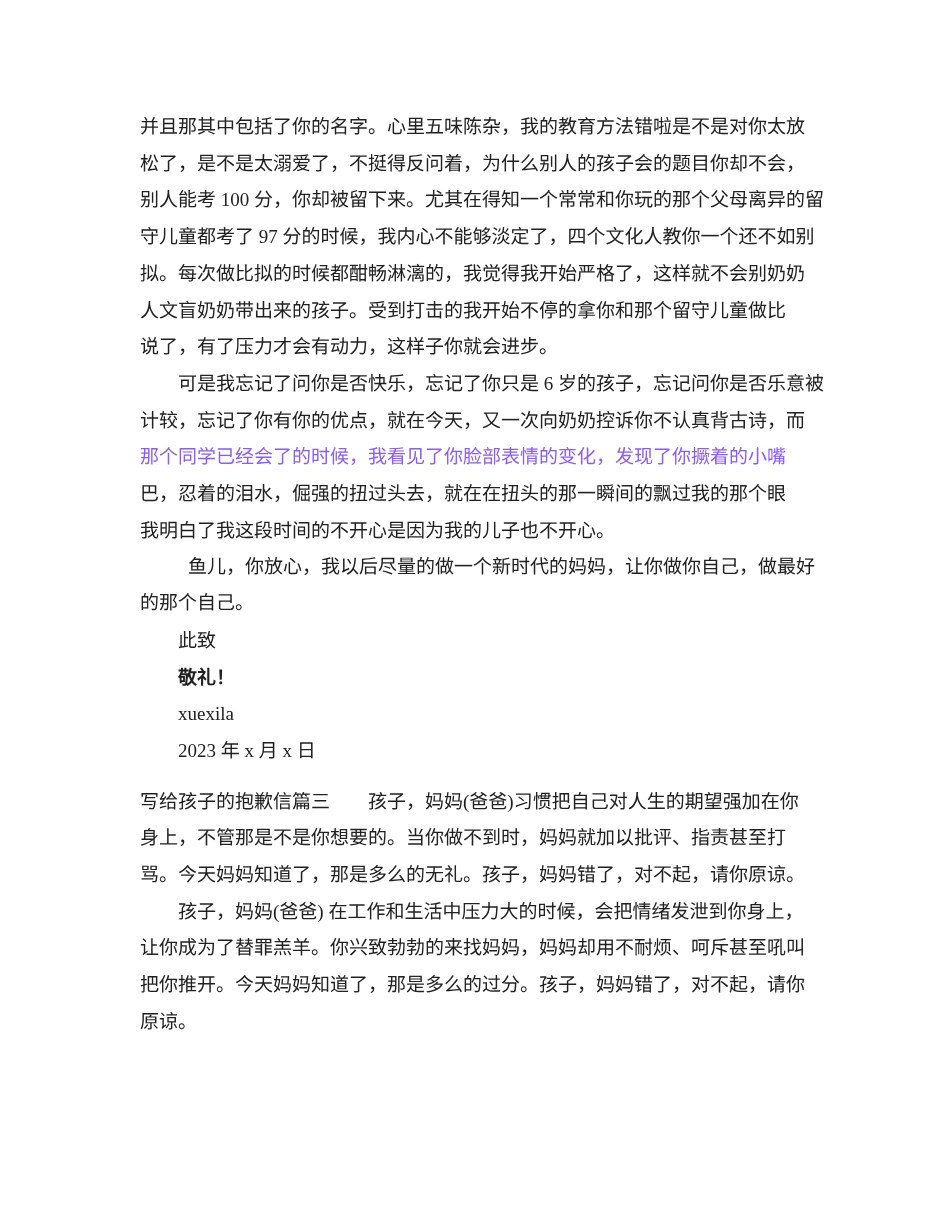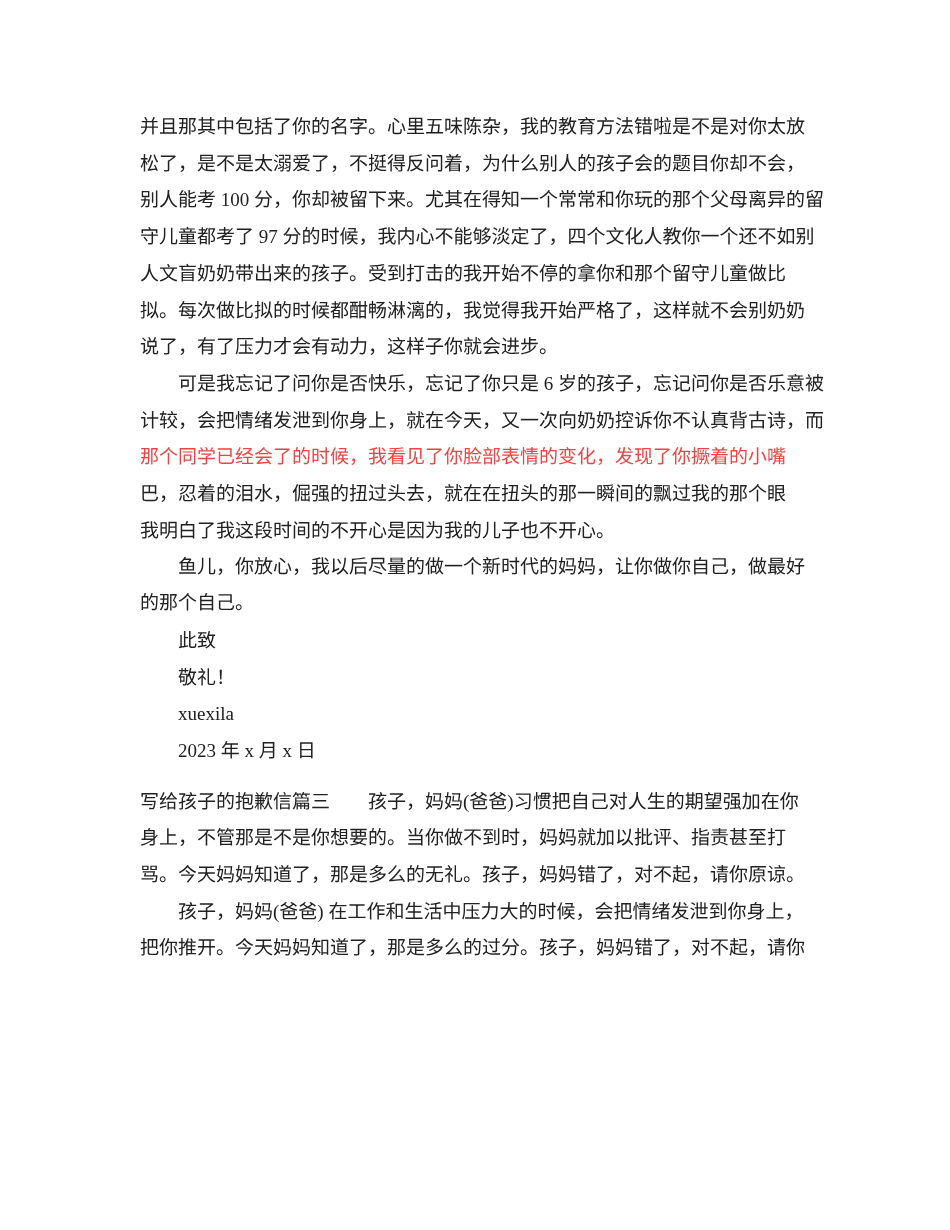--- a/index.html
+++ b/index.html
@@ -35,33 +35,35 @@
 </style>
 </head>
 <body>
 
 <div class="page" style="background: rgb(255, 255, 255);">
   <div class="content" id="doc-body">
       <div class="line" style="color: rgb(33, 33, 33);">并且那其中包括了你的名字。心里五味陈杂，我的教育方法错啦是不是对你太放</div>
       <div class="line" style="color: rgb(33, 33, 33);">松了，是不是太溺爱了，不挺得反问着，为什么别人的孩子会的题目你却不会，</div>
       <div class="line" style="color: rgb(33, 33, 33);">别人能考 100 分，你却被留下来。尤其在得知一个常常和你玩的那个父母离异的留</div>
       <div class="line" style="color: rgb(33, 33, 33);">守儿童都考了 97 分的时候，我内心不能够淡定了，四个文化人教你一个还不如别</div>
+      <div class="line" style="color: rgb(33, 33, 33);">拟。每次做比拟的时候都酣畅淋漓的，我觉得我开始严格了，这样就不会别奶奶</div>
       <div class="line" style="color: rgb(33, 33, 33);">人文盲奶奶带出来的孩子。受到打击的我开始不停的拿你和那个留守儿童做比</div>
-      <div class="line" style="color: rgb(33, 33, 33);">拟。每次做比拟的时候都酣畅淋漓的，我觉得我开始严格了，这样就不会别奶奶</div>
       <div class="line" style="color: rgb(33, 33, 33);">说了，有了压力才会有动力，这样子你就会进步。</div>
       <div class="line indent" style="color: rgb(33, 33, 33);">可是我忘记了问你是否快乐，忘记了你只是 6 岁的孩子，忘记问你是否乐意被</div>
-      <div class="line" style="color: rgb(33, 33, 33);">计较，会把情绪发泄到你身上，就在今天，又一次向奶奶控诉你不认真背古诗，而</div>
-      <div class="line" style="color: #ef4444;">那个同学已经会了的时候，我看见了你脸部表情的变化，发现了你撅着的小嘴</div>
+      <div class="line" style="color: rgb(33, 33, 33);">计较，忘记了你有你的优点，就在今天，又一次向奶奶控诉你不认真背古诗，而</div>
+      <div class="line" style="color: #8b5cf6;">那个同学已经会了的时候，我看见了你脸部表情的变化，发现了你撅着的小嘴</div>
       <div class="line" style="color: rgb(33, 33, 33);">巴，忍着的泪水，倔强的扭过头去，就在在扭头的那一瞬间的飘过我的那个眼</div>
       <div class="line" style="color: rgb(33, 33, 33);">我明白了我这段时间的不开心是因为我的儿子也不开心。</div>
-      <div class="line indent" style="color: rgb(33, 33, 33);">鱼儿，你放心，我以后尽量的做一个新时代的妈妈，让你做你自己，做最好</div>
+      <div class="line indent" style="color: rgb(33, 33, 33); text-align: right;">鱼儿，你放心，我以后尽量的做一个新时代的妈妈，让你做你自己，做最好</div>
       <div class="line" style="color: rgb(33, 33, 33); font-family: Liberation Mono, monospace;">的那个自己。</div>
       <div class="line indent" style="color: rgb(33, 33, 33);">此致</div>
-      <div class="line indent" style="color: rgb(33, 33, 33);">敬礼！</div>
+      <div class="line indent" style="color: rgb(33, 33, 33); font-weight: bold;">敬礼！</div>
       <div class="line indent" style="color: rgb(33, 33, 33);">xuexila</div>
       <div class="line indent" style="color: rgb(33, 33, 33);">2023 年 x 月 x 日</div>
       <div class="line" style="color: rgb(33, 33, 33); margin-top: 14px;">写给孩子的抱歉信篇三　　孩子，妈妈(爸爸)习惯把自己对人生的期望强加在你</div>
       <div class="line" style="color: rgb(33, 33, 33);">身上，不管那是不是你想要的。当你做不到时，妈妈就加以批评、指责甚至打</div>
       <div class="line" style="color: rgb(33, 33, 33);">骂。今天妈妈知道了，那是多么的无礼。孩子，妈妈错了，对不起，请你原谅。</div>
       <div class="line indent" style="color: rgb(33, 33, 33);">孩子，妈妈(爸爸) 在工作和生活中压力大的时候，会把情绪发泄到你身上，</div>
+      <div class="line" style="color: rgb(33, 33, 33);">让你成为了替罪羔羊。你兴致勃勃的来找妈妈，妈妈却用不耐烦、呵斥甚至吼叫</div>
       <div class="line" style="color: rgb(33, 33, 33);">把你推开。今天妈妈知道了，那是多么的过分。孩子，妈妈错了，对不起，请你</div>
+      <div class="line" style="color: rgb(33, 33, 33);">原谅。</div>
     </div>
 </div>
 
 </body></html>

